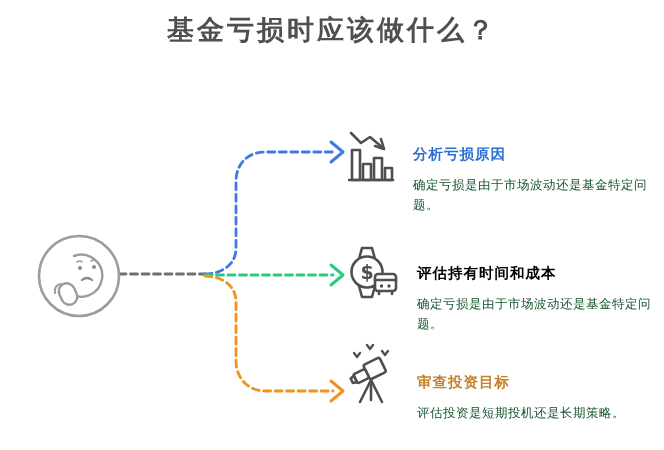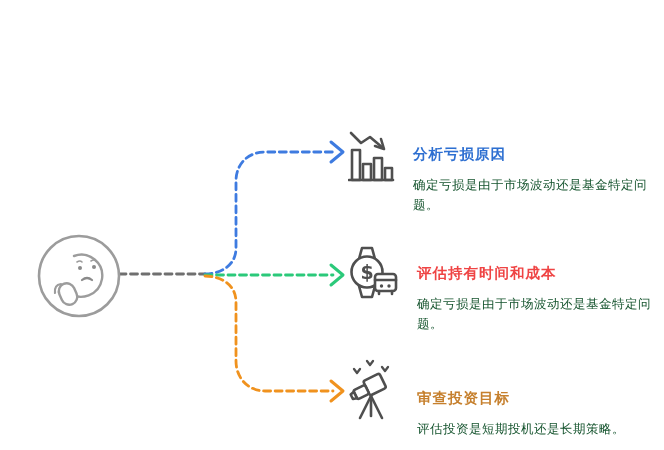--- a/index.html
+++ b/index.html
@@ -11,47 +11,48 @@
     position:absolute; top:12px; left:0; width:100%;
     text-align:center; font-size:27px; font-weight:bold;
     color:#4f4f4f; letter-spacing:3px; margin:0;
     font-family:"Liberation Serif", serif;
   }
   .connectors { position:absolute; left:0; top:0; }
   .face-wrap { position:absolute; left:35px; top:232px; width:88px; height:92px; }
   .branch { position:absolute; display:flex; align-items:flex-start; }
   .branch-0 { left:348px; top:127px; }
   .branch-1 { left:347px; top:245px; }
-  .branch-2 { left:346px; top:356px; }
+  .branch-2 { left:346px; top:340px; }
   .icon-wrap { flex:0 0 auto; }
   .branch-0 .icon-wrap { width:47px; }
   .branch-1 .icon-wrap { width:52px; }
   .branch-2 .icon-wrap { width:53px; }
   .text-block { margin-left:18px; width:236px;margin-top:16px; }
   .branch-0 .text-block { padding-top:2px; }
   .branch-1 .text-block { padding-top:3px; }
   .branch-2 .text-block { padding-top:17px; }
   .heading {
     font-size:14.5px; font-weight:bold; letter-spacing:1px;
     margin:0 0 11px 0; font-family:"Liberation Serif", serif;
   }
   .branch-0 .heading { color:#2d6fd1; }
-  .branch-1 .heading { color:#ef4444; }
+  .branch-1 .heading { color:#000000; }
   .branch-2 .heading { color:#c6802e; }
   .desc {
     font-size:12.5px; color:#14532d; line-height:1.6; margin:0;
     letter-spacing:0.5px; font-family:"Liberation Serif", serif;
   }
   svg { display:block; }
 </style>
 </head>
 <body>
 
 <div class="canvas">
 
+  <h1 class="title">基金亏损时应该做什么？</h1>
 
   <svg class="connectors" width="664" height="450" viewBox="0 0 664 450" fill="none">
     <path d="M119 274 H205" stroke="#6f6f6f" stroke-width="2.8" stroke-dasharray="7 4.5" stroke-linecap="round"></path>
     <path d="M205 274 C220 274 236 266 236 248 V181 C236 164 248 152 265 152 H333" stroke="#3e7be0" stroke-width="2.8" stroke-dasharray="7 4.5" stroke-linecap="round"></path>
     <polyline points="331,142 343,152 331,162" stroke="#3e7be0" stroke-width="3" stroke-linecap="round" stroke-linejoin="round"></polyline>
     <path d="M205 275 H333" stroke="#2bc97a" stroke-width="2.8" stroke-dasharray="7 4.5" stroke-linecap="round"></path>
     <polyline points="331,265 343,275 331,285" stroke="#2bc97a" stroke-width="3" stroke-linecap="round" stroke-linejoin="round"></polyline>
     <path d="M205 276 C220 276 236 284 236 302 V361 C236 378 248 391 265 391 H333" stroke="#f0921e" stroke-width="2.8" stroke-dasharray="7 4.5" stroke-linecap="round"></path>
     <polyline points="331,381 343,391 331,401" stroke="#f0921e" stroke-width="3" stroke-linecap="round" stroke-linejoin="round"></polyline>
   </svg>

